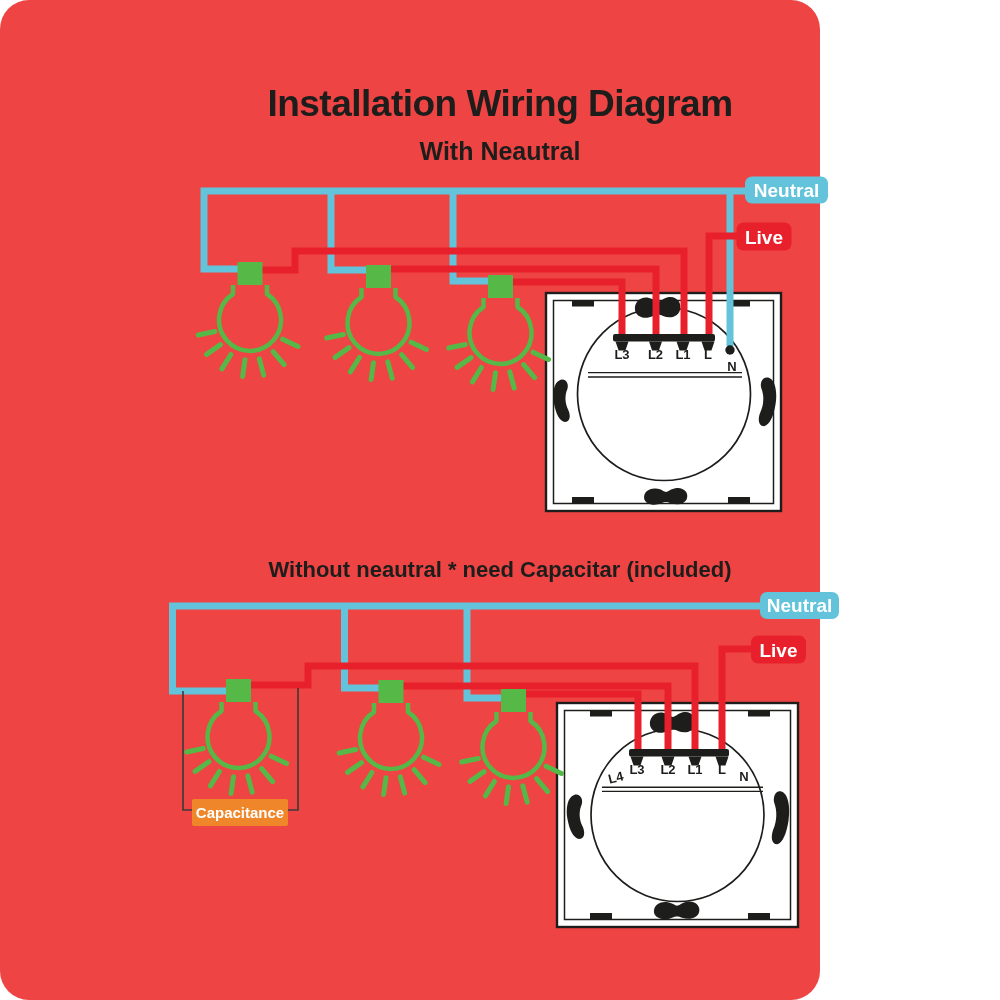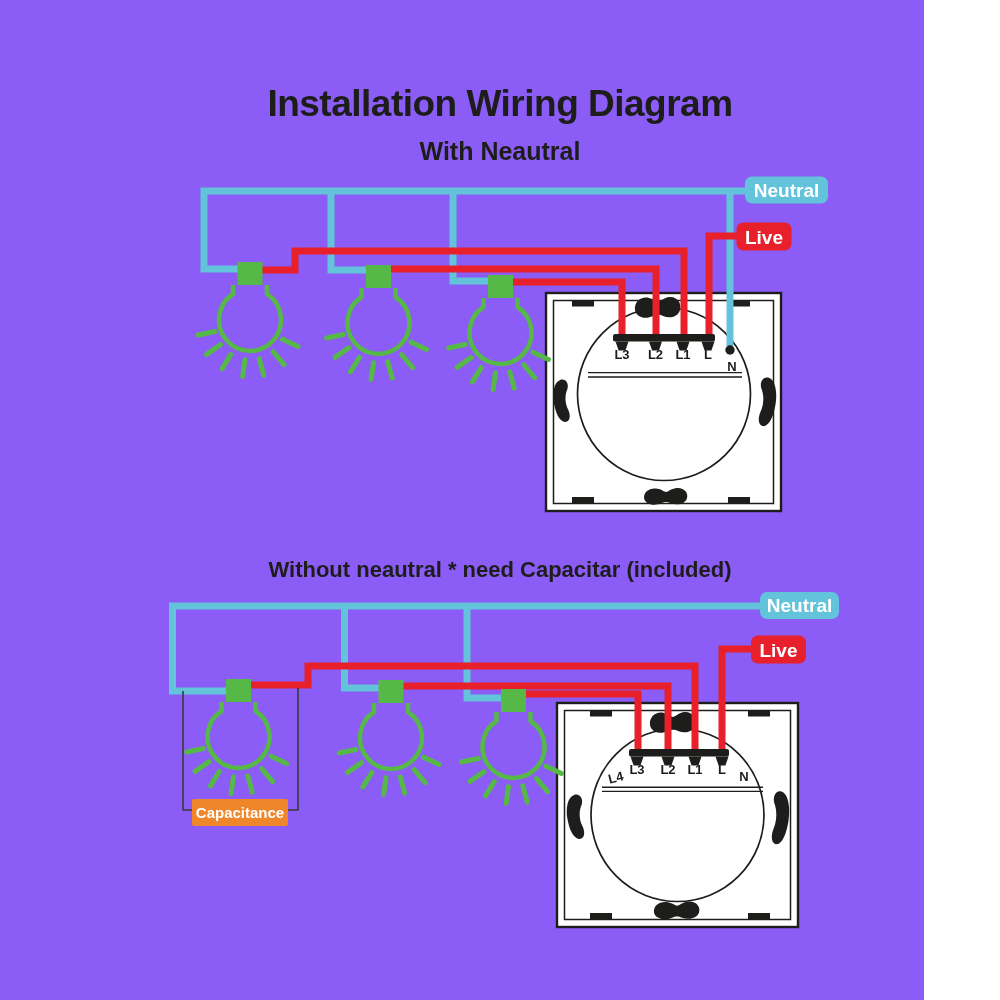--- a/index.html
+++ b/index.html
@@ -1,21 +1,21 @@
 <!DOCTYPE html>
 <html style="--c-neutral: #62C3DA; --c-live: #E8202B; --c-lamp: #56B847; --c-capacitor: #F0862A; --c-ink: #1D1D1B;"><head>
 <meta charset="utf-8">
 <style>
   :root{
     --c-neutral:#62C3DA; --c-live:#E8202B; --c-lamp:#56B847;
     --c-capacitor:#F0862A; --c-ink:#1D1D1B;
   }
   html,body{margin:0;padding:0;background:#ffffff;}
-  .stage{width:924px;height:1000px;position:relative;background:#8b5cf6;
-         font-family:"Liberation Sans", sans-serif;}
+  .stage{width:820px;height:1000px;position:relative;background:#ef4444;
+         font-family:"Liberation Sans", sans-serif;border-radius:29px;}
   svg{display:block;}
   .title-text{font:700 37px "Liberation Sans",sans-serif;fill:var(--c-ink);text-anchor:middle;letter-spacing:-0.5px;}
   .subtitle-text{font:700 25px "Liberation Sans",sans-serif;fill:var(--c-ink);text-anchor:middle;}
   .subtitle2-text{font:700 22px "Liberation Sans",sans-serif;fill:var(--c-ink);text-anchor:middle;}
   .wire-neutral{stroke:var(--c-neutral);stroke-width:7;fill:none;stroke-linejoin:miter;}
   .wire-live{stroke:var(--c-live);stroke-width:7;fill:none;stroke-linejoin:miter;}
   .wire-thin{stroke:#3a3a3a;stroke-width:1.6;fill:none;}
   .box-outer{fill:#fff;stroke:var(--c-ink);stroke-width:2.4;}
   .box-inner{fill:none;stroke:var(--c-ink);stroke-width:1.5;}
   .dial{fill:#fff;stroke:var(--c-ink);stroke-width:1.7;}

